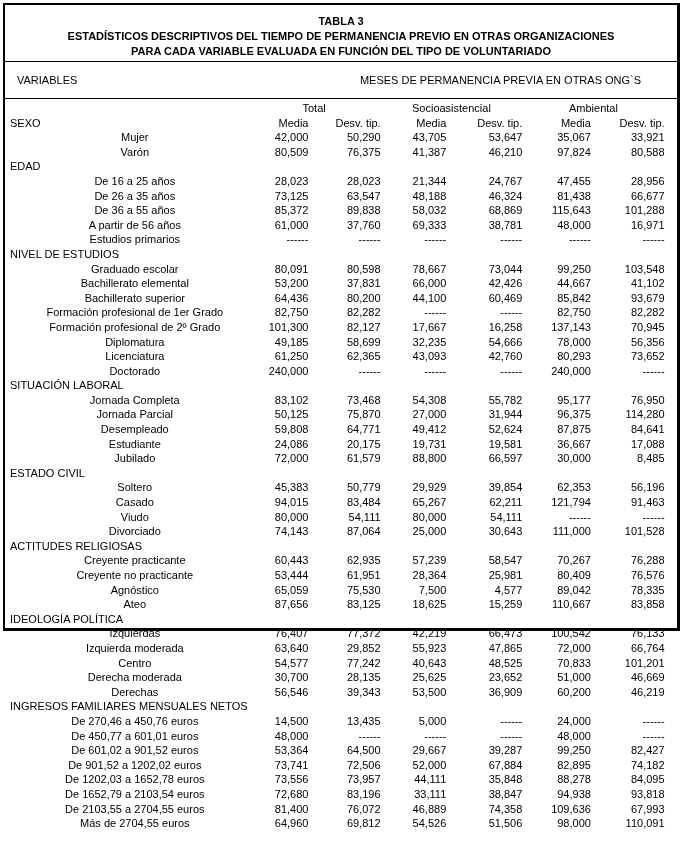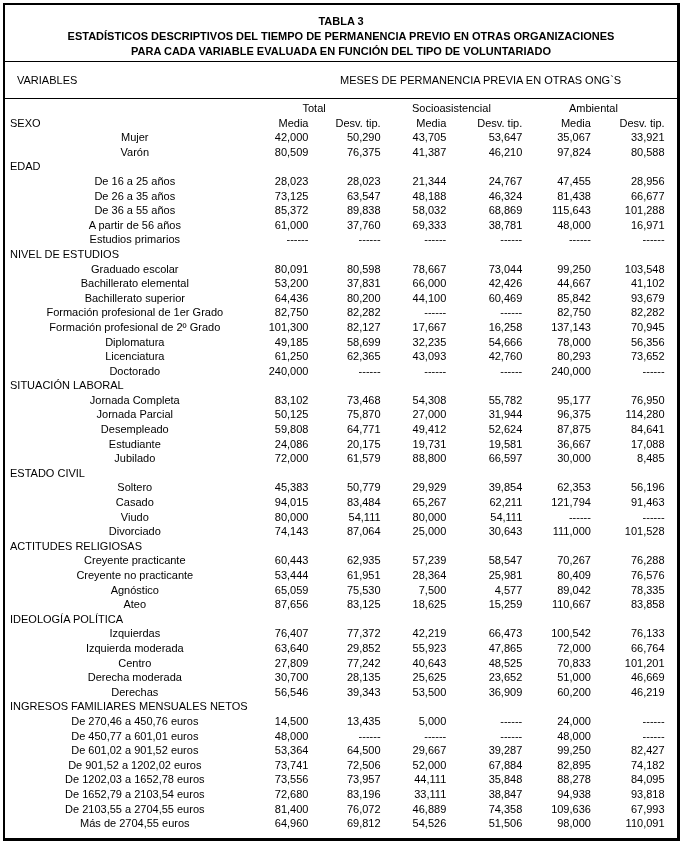--- a/index.html
+++ b/index.html
@@ -1,26 +1,26 @@
 <!DOCTYPE html>
 <html><head>
 <meta charset="utf-8">
 <style>
   html, body { margin: 0; padding: 0; background: #ffffff; }
   body { width: 687px; height: 852px; position: relative; font-family: "Liberation Sans", sans-serif; color: #000; }
   .frame {
-    position: absolute; left: 3px; top: 3px; width: 677px; height: 838px;
+    position: absolute; left: 3px; top: 3px; width: 677px; height: 628px;
     border: 2px solid #000; border-right-width: 3px; border-bottom-width: 3px; box-sizing: border-box;
     background: #fff;
   }
   .title-block { text-align: center; font-weight: bold; font-size: 11px; line-height: 15px; padding-top: 9px; height: 56px; box-sizing: border-box; }
   .hline { border-top: 1px solid #000; }
   .var-row { height: 36px; display: flex; align-items: center; font-size: 11px; box-sizing: border-box; padding-left: 12px; }
   .var-row .lbl { width: 300px; }
-  .var-row .meses { flex: 1; text-align: left; padding-left: 7px; margin-left: 16px; }
+  .var-row .meses { flex: 1; text-align: center; padding-left: 7px; }
   table { border-collapse: collapse; width: 100%; font-size: 11px; padding-left: 40px; }
   td { padding: 0; height: 14.6px; line-height: 14.6px; white-space: nowrap; }
   td.l { padding-left: 5px; width: 195px; }
   td.l.sub { padding-left: 17px; text-align: center; }
   td.n { text-align: right; }
   .c1 { width: 67px; } .c2 { width: 80px; } .c3 { width: 75px; } .c4 { width: 85px; } .c5 { width: 77px; } .c6 { width: 82px; }
   .grp { text-align: center; }
   .hdr td { padding-top: 2px; }
   .tail { width: 16px; }
 </style>
@@ -414,21 +414,21 @@
           <td class="n c1">63,640</td>
           <td class="n c2">29,852</td>
           <td class="n c3">55,923</td>
           <td class="n c4">47,865</td>
           <td class="n c5">72,000</td>
           <td class="n c6">66,764</td>
           <td class="tail"></td>
         </tr>
         <tr>
           <td class="l sub">Centro</td>
-          <td class="n c1">27,809</td>
+          <td class="n c1">54,577</td>
           <td class="n c2">77,242</td>
           <td class="n c3">40,643</td>
           <td class="n c4">48,525</td>
           <td class="n c5">70,833</td>
           <td class="n c6">101,201</td>
           <td class="tail"></td>
         </tr>
         <tr>
           <td class="l sub">Derecha moderada</td>
           <td class="n c1">30,700</td>

